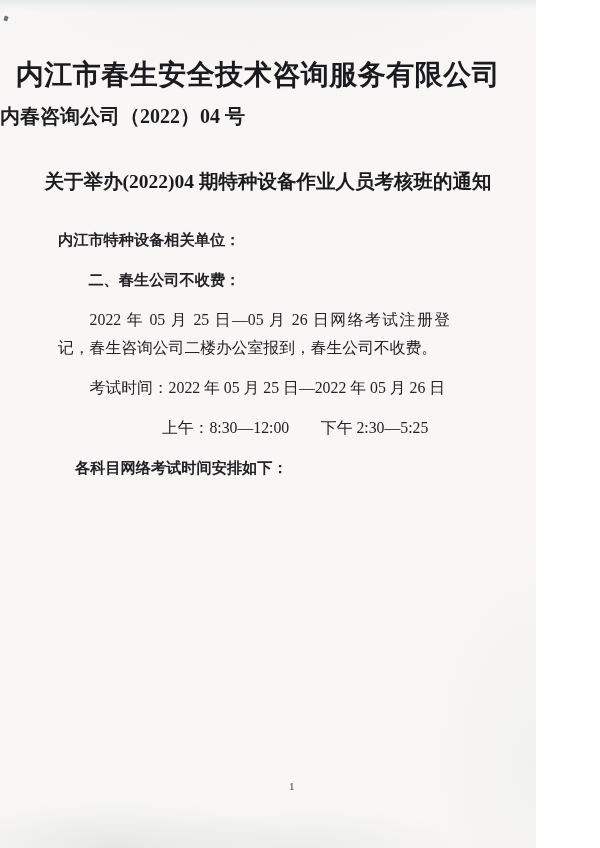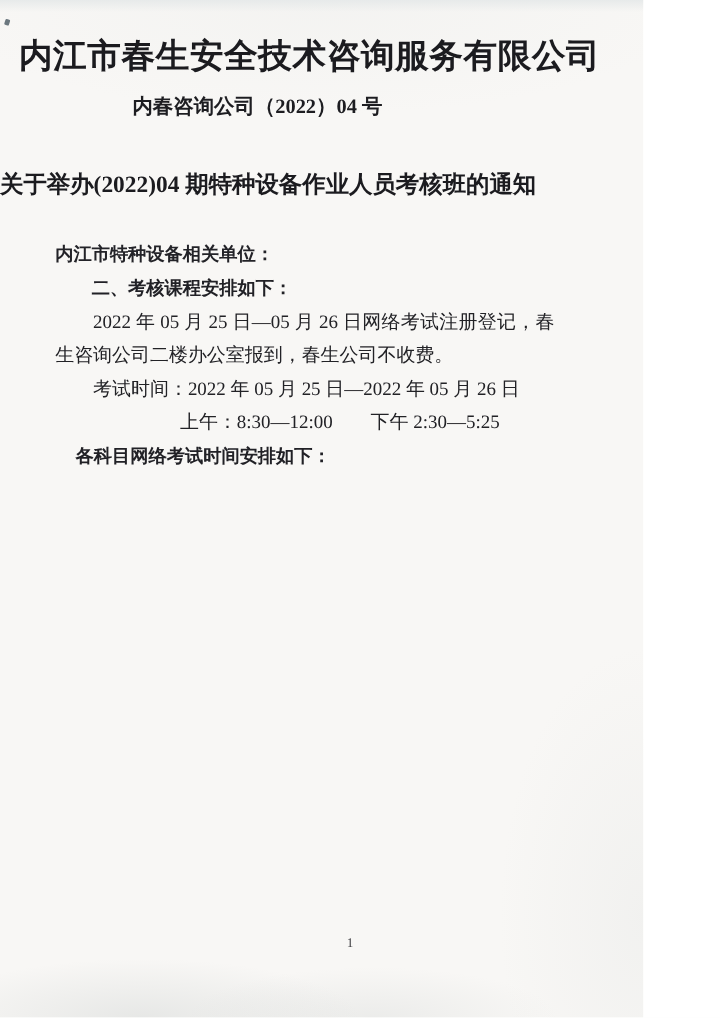--- a/index.html
+++ b/index.html
@@ -16,21 +16,21 @@
     overflow: hidden;
     background-color: #f8f7f5;
     background-image:
       linear-gradient(180deg, #e7eaea 0px, rgba(231,234,234,0.0) 10px),
       radial-gradient(ellipse 260px 70px at 22% 100%, rgba(185,191,191,0.28), rgba(185,191,191,0) 70%),
       radial-gradient(ellipse 220px 60px at 58% 100%, rgba(185,191,191,0.20), rgba(185,191,191,0) 70%),
       radial-gradient(ellipse 160px 300px at 100% 90%, rgba(200,205,205,0.14), rgba(200,205,205,0) 75%),
       radial-gradient(ellipse 400px 120px at 50% 0%, rgba(210,214,214,0.12), rgba(210,214,214,0) 80%);
     color: #222226;
     font-family: "Liberation Serif", "DejaVu Serif", serif;
-    padding-top: 31px;
+    padding-top: 58px;
   }
   .scan-speck {
     position: absolute;
     left: 4px;
     top: 16px;
     width: 4px;
     height: 5px;
     background: #54616a;
     border-radius: 1px;
     transform: rotate(18deg);
@@ -42,41 +42,42 @@
     text-align: center;
     font-size: 28px;
     line-height: 34px;
     font-weight: bold;
     letter-spacing: 0.5px;
     color: #1b1b1f;
   }
   .doc-number {
     margin: 13px 0 0 0;
     padding-right: 107px;
-    text-align: center;
-    font-size: 17px;
+    text-align: left;
+    font-size: 20px;
     line-height: 22px;
     font-weight: bold;
     color: #1d1d21;
   }
   .notice-title {
     margin: 41px 0 0 0;
+    text-align: center;
     font-size: 19.5px;
     line-height: 27px;
     font-weight: bold;
     color: #1b1b1f;
   }
   .body-text {
     margin: 31px 74px 0 46px;
     font-size: 15.8px;
     line-height: 28px;
     text-align: justify;
   }
   .body-text p {
-    margin: 0;
+    margin: 12px;
   }
   .salutation {
     font-family: "Liberation Sans", "DejaVu Sans", sans-serif;
     font-weight: bold;
     font-size: 15.2px;
     color: #232328;
   }
   .para {
     text-indent: 2em;
   }
@@ -122,21 +123,21 @@
   <div class="doc-number">内春咨询公司（2022）04 号</div>
 
   <h2 class="notice-title">关于举办(2022)04 期特种设备作业人员考核班的通知</h2>
 
   <div class="body-text">
     <p class="salutation">内江市特种设备相关单位：</p>
 
 
 
 
-    <p class="section-head">二、考核课程安排如下：</p>
+    <p class="section-head">二、春生公司不收费：</p>
 
     <p class="para">2022 年 05 月 25 日—05 月 26 日网络考试注册登记，春生咨询公司二楼办公室报到，春生公司不收费。</p>
 
 
     <p class="exam-time">考试时间：2022 年 05 月 25 日—2022 年 05 月 26 日</p>
 
     <p class="time-detail">上午：8:30—12:00　　下午 2:30—5:25</p>
 
     <p class="schedule-head">各科目网络考试时间安排如下：</p>
   </div>

